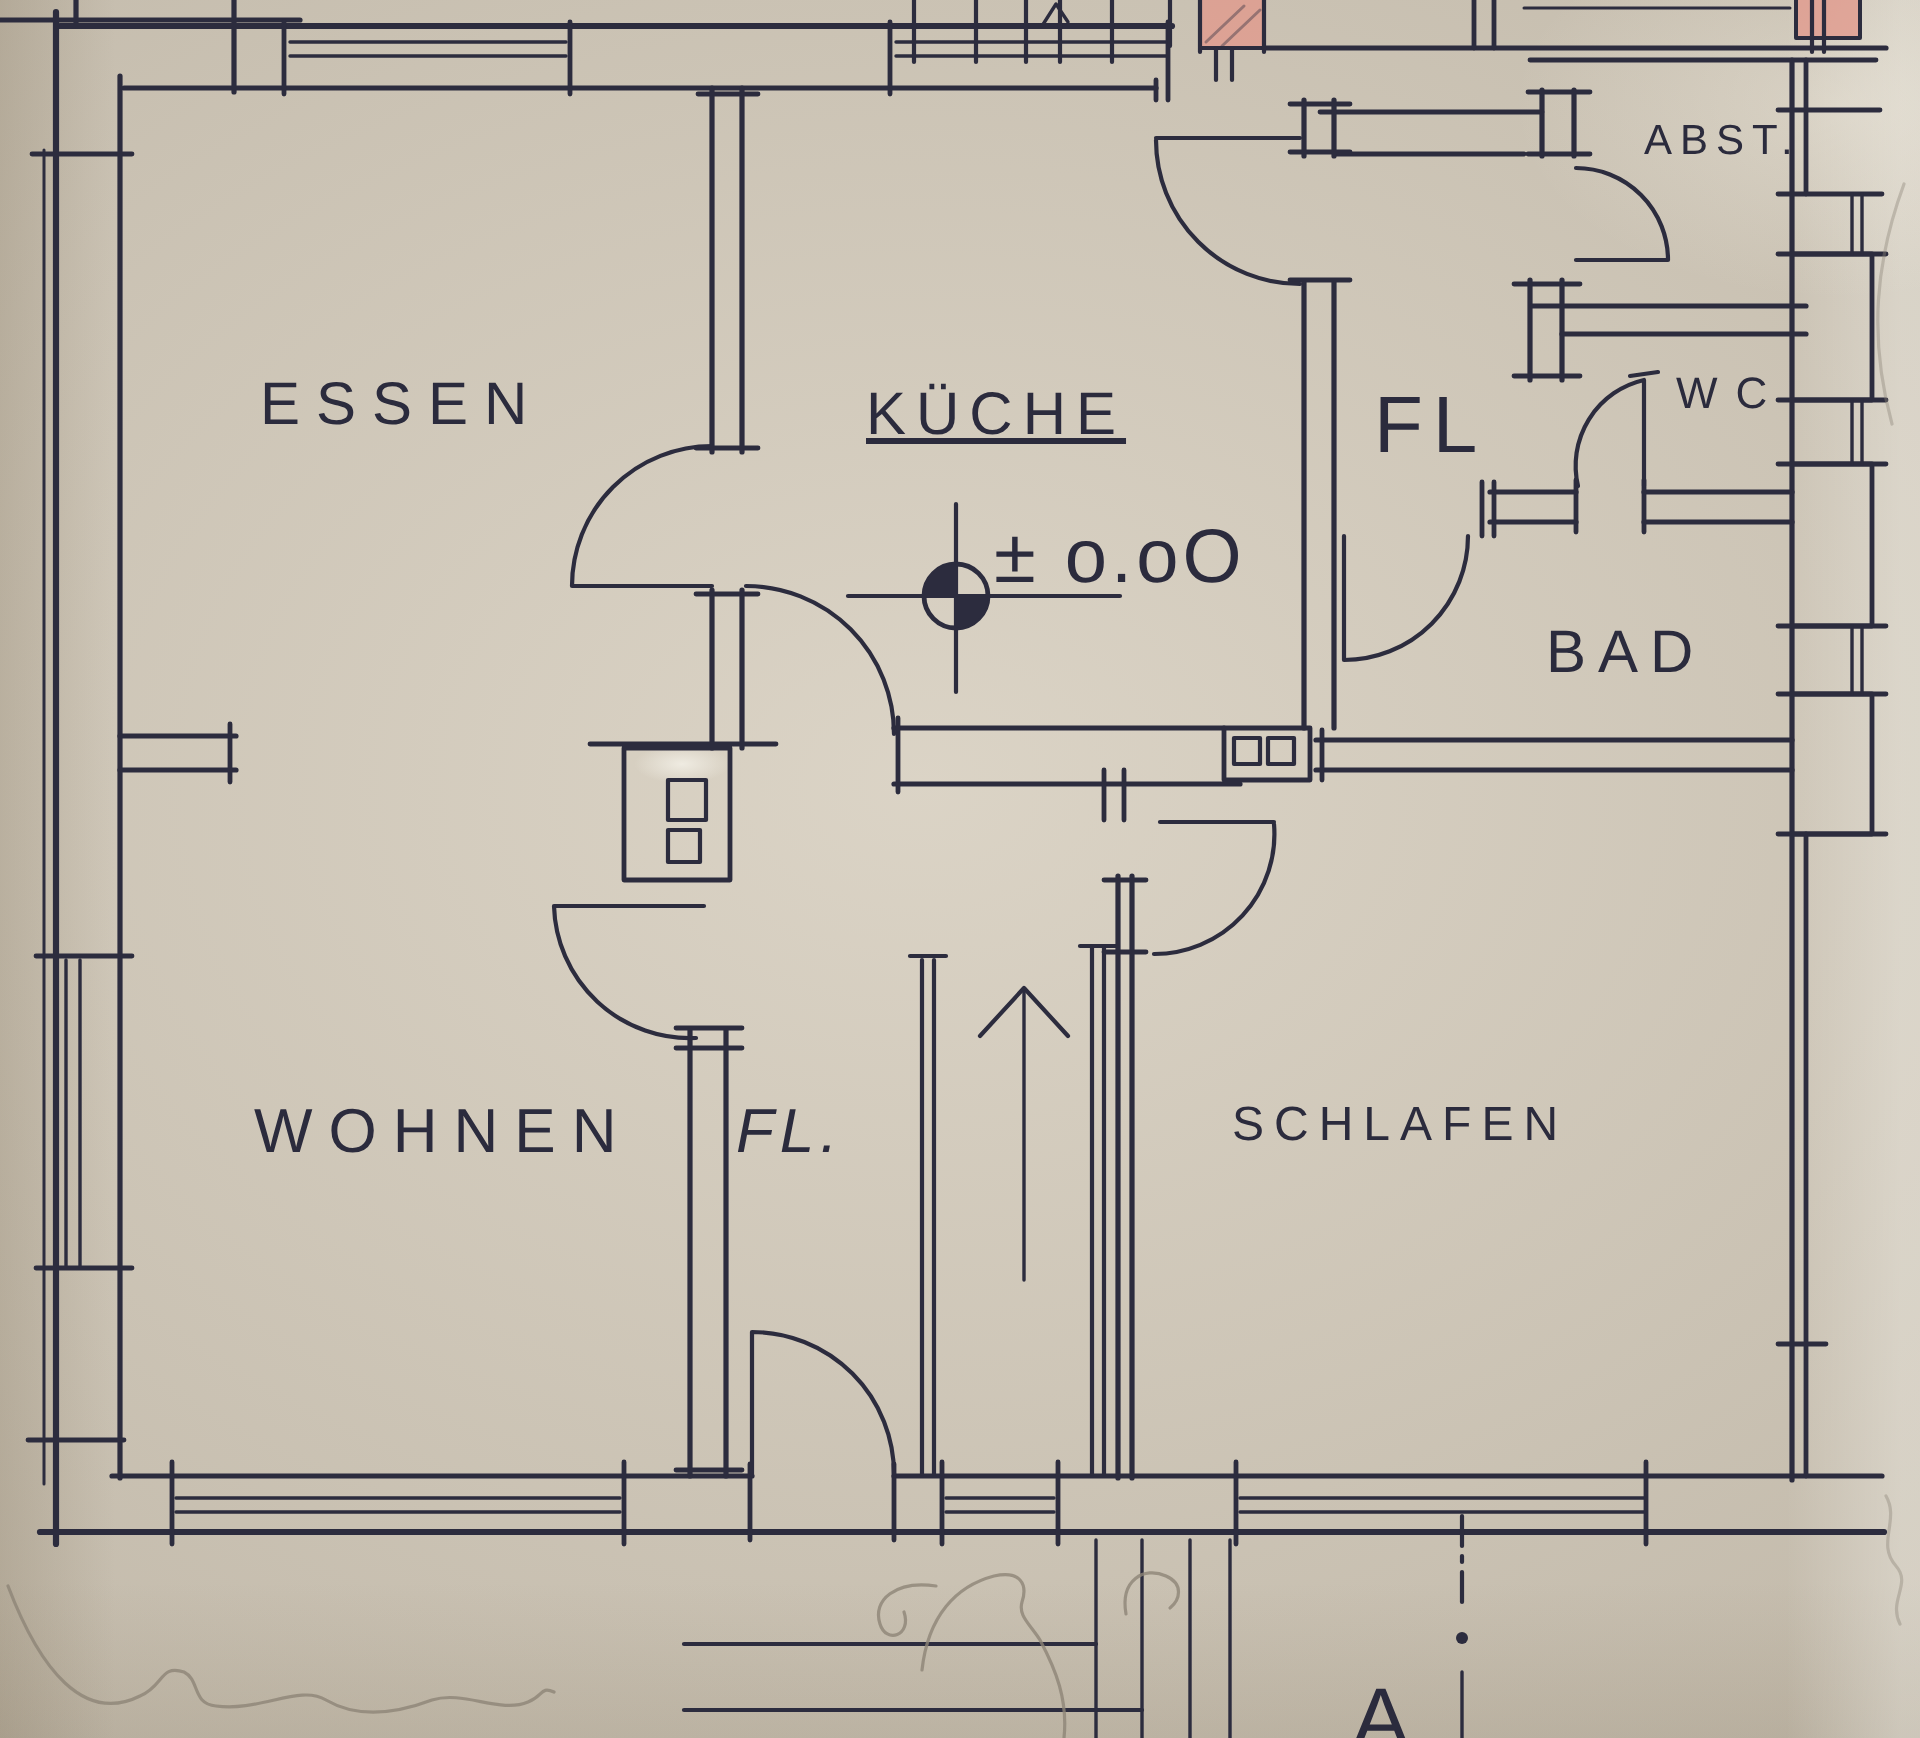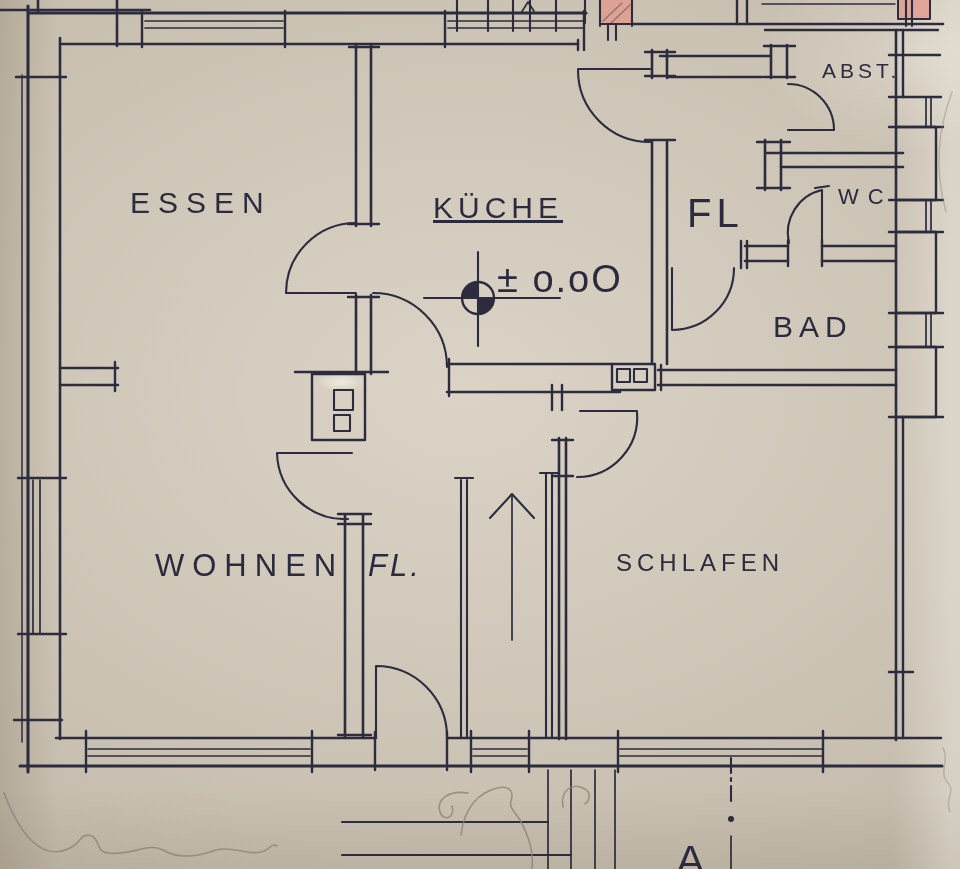--- a/index.html
+++ b/index.html
@@ -23,21 +23,21 @@
   .pinkfill{fill:rgba(225,152,140,.78);stroke:#2c2c3e;stroke-width:2}
   .pencil{stroke:#8d8577;stroke-width:1.6;opacity:.8}
   .faint{opacity:.4}
   .lbl{position:absolute;color:#2b2b3d;white-space:pre;line-height:1.05;}
   .lbl-essen   {left:130px;top:187px;font-size:30px;letter-spacing:8px;}
   .lbl-kueche  {left:433px;top:192px;font-size:30px;letter-spacing:5px;text-decoration:underline;}
   .lbl-flupper {left:687px;top:192px;font-size:40px;letter-spacing:5px;}
   .lbl-abst    {left:794px;top:60px;font-size:21px;letter-spacing:4px;margin-left:28px;}
   .lbl-wc      {left:838px;top:185px;font-size:22px;letter-spacing:9px;}
   .lbl-bad     {left:739px;top:311px;font-size:30px;letter-spacing:6px;margin-left:34px;}
-  .lbl-wohnen  {left:127px;top:550px;font-size:31px;letter-spacing:8px;margin-left:28px;}
+  .lbl-wohnen  {left:127px;top:550px;font-size:31px;letter-spacing:8px;}
   .lbl-fllower {left:368px;top:550px;font-size:31px;letter-spacing:3px;font-style:italic;}
   .lbl-schlafen{left:616px;top:550px;font-size:24px;letter-spacing:5px;}
   .lbl-elev    {left:497px;top:260px;font-size:38px;letter-spacing:2px;}
   .lbl-section {left:676px;top:838px;font-size:43px;letter-spacing:2px;}
 </style>
 </head>
 <body>
 
 <div class="plan">
 

